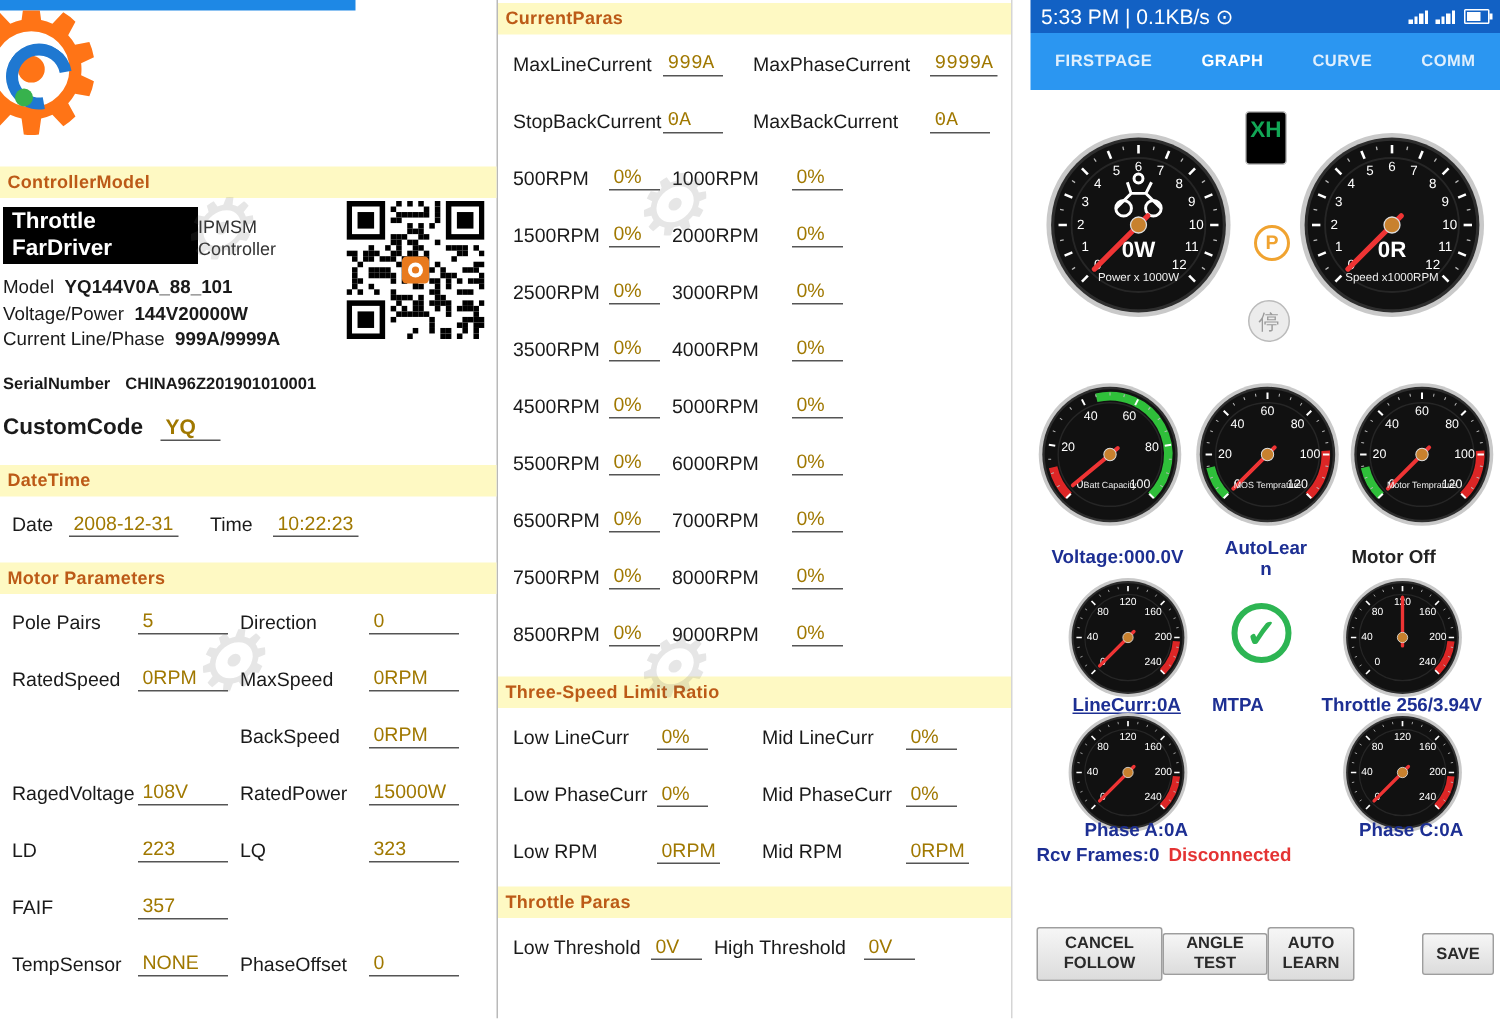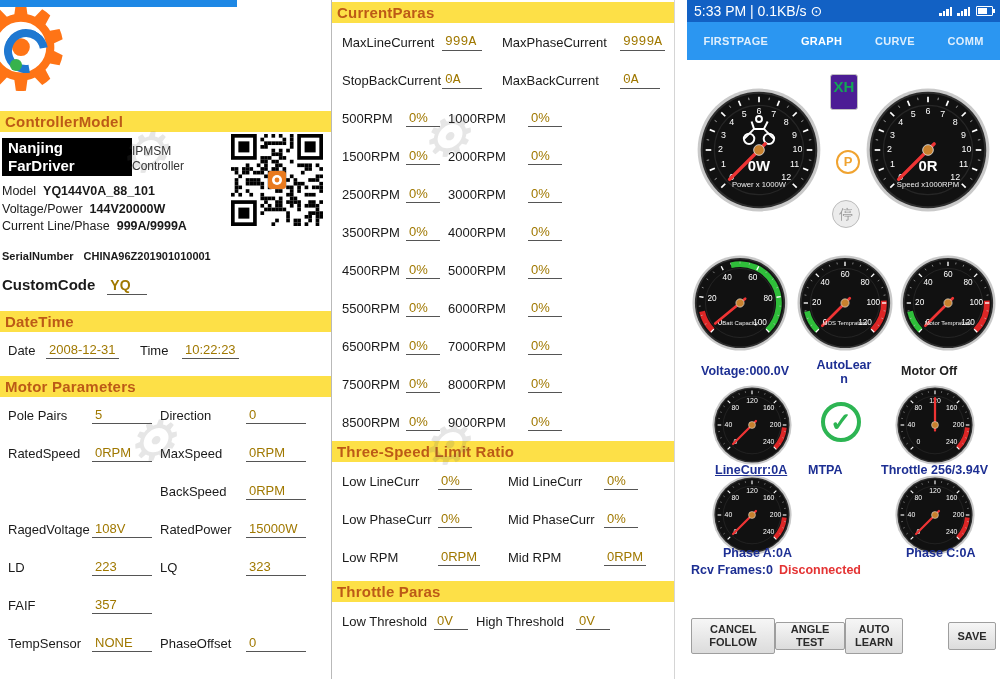--- a/index.html
+++ b/index.html
@@ -5,21 +5,21 @@
   html,body{margin:0;padding:0;}
   body{font-family:"Liberation Sans",sans-serif;background:#fff;}
   .app{position:relative;width:1000px;height:679px;background:#fff;overflow:hidden;font-size:13px;color:#1a1a1a;}
 
   
   .left{position:absolute;left:0;top:0;width:331px;height:679px;border-right:1px solid #b9b9b9;background:#fff;}
   .middle{position:absolute;left:332px;top:0;width:343px;height:679px;border-right:1px solid #d5d5d5;background:#fff;}
   .right{position:absolute;left:676px;top:0;width:324px;height:679px;background:#fff;}
   .phone{position:absolute;left:11px;top:0;width:313px;height:679px;background:#fff;}
 
-  .sec-hdr{background:#fde047;color:#bc5a17;font-weight:bold;font-size:15px;line-height:21px;height:21px;padding-left:5px;letter-spacing:.2px;}
+  .sec-hdr{background:#fef9c3;color:#bc5a17;font-weight:bold;font-size:12px;line-height:21px;height:21px;padding-left:5px;letter-spacing:.2px;}
 
   
   .bluebar{width:237px;height:7px;background:#1e88e5;}
   .logo-row{position:relative;height:104px;overflow:hidden;}
   .logo{position:absolute;left:-32px;top:-24px;width:130px;height:140px;color:#ff7416;}
   .logo::before{content:"⚙";font-size:118px;line-height:130px;}
   .logo .ring{position:absolute;left:36px;top:46px;width:28px;height:28px;border:8px solid #1f78d1;border-right-color:transparent;border-radius:50%;transform:rotate(35deg);}
   .logo .dot{position:absolute;left:42px;top:76px;width:12px;height:12px;background:#37b24d;border-radius:50%;}
 
   .brand-block{position:relative;padding:6px 0 4px 2px;}
@@ -41,21 +41,21 @@
   .sec-cp .fld{min-width:34px;font-family:Liberation Mono, monospace;}
 
   .prow{display:grid;align-items:center;height:38px;padding-left:8px;}
   .sec-left .prow{grid-template-columns:84px 68px 86px 1fr;}
   .middle .prow{padding-left:10px;}
   .sec-cp .prow{grid-template-columns:100px 60px 118px 1fr;}
   .sec-rot .prow{grid-template-columns:64px 42px 80px 1fr;}
   .sec-three .prow{grid-template-columns:96px 70px 96px 1fr;}
   .sec-thr .prow{grid-template-columns:92px 42px 100px 1fr;}
   .middle{padding-top:2px;box-sizing:border-box;}
-  .gap5{margin-top:5px;} .gap10{}
+  .gap5{margin-top:5px;} .gap10{margin-top:10px;}
 
   
   .wm{position:absolute;color:rgba(100,100,100,.16);pointer-events:none;z-index:5;}
   .wm::before{content:"⚙";font-size:56px;}
 
   
   .statusbar{position:absolute;top:0;left:0;right:0;height:22px;background:#1261c4;color:#fff;font-size:14px;display:flex;align-items:center;padding:0 7px;box-sizing:border-box;}
   .sb-left{flex:1;}
   .sig{display:flex;align-items:flex-end;gap:1px;margin-left:5px;}
   .sig i{display:block;width:2.5px;background:#fff;}
@@ -72,21 +72,21 @@
   #g-power{left:10px;top:88px;width:124px;height:124px;}
   #g-speed{left:179px;top:88px;width:124px;height:124px;}
   #g-batt{left:5px;top:255px;width:96px;height:96px;}
   #g-mos{left:110px;top:255px;width:96px;height:96px;}
   #g-motor{left:213px;top:255px;width:96px;height:96px;}
   #g-line{left:25px;top:385px;width:80px;height:80px;}
   #g-thr{left:208px;top:385px;width:80px;height:80px;}
   #g-pa{left:25px;top:475px;width:80px;height:80px;}
   #g-pc{left:208px;top:475px;width:80px;height:80px;}
 
-  .xh{position:absolute;left:143px;top:74px;width:28px;height:36px;border:1px solid #c2c2c2;border-radius:3px;color:#12a655;font-weight:bold;font-size:15px;text-align:center;padding-top:3px;background:#4c1d95;box-sizing:border-box;}
+  .xh{position:absolute;left:143px;top:74px;width:28px;height:36px;border:1px solid #c2c2c2;border-radius:3px;color:#12a655;font-weight:bold;font-size:15px;text-align:center;padding-top:3px;background:#000000;box-sizing:border-box;}
   .park{position:absolute;left:149px;top:150px;width:20px;height:20px;border:2px solid #f0a330;border-radius:50%;color:#f0a330;font-weight:bold;font-size:13px;text-align:center;line-height:20px;background:#fff;}
   .stop{position:absolute;left:145px;top:200px;width:26px;height:26px;border-radius:50%;background:#ececec;border:1px solid #bbb;color:#9a9a9a;font-size:14px;text-align:center;line-height:26px;}
 
   .ptext{position:absolute;color:#1d2f93;font-size:12.5px;font-weight:bold;}
   .t-voltage{left:14px;top:364px;}
   .t-autolearn{left:128px;top:358px;width:58px;text-align:center;line-height:14px;overflow-wrap:anywhere;}
   .t-motoroff{left:214px;top:364px;color:#222;}
   .t-linecurr{left:28px;top:463px;text-decoration:underline;}
   .t-mtpa{left:121px;top:463px;}
   .t-throttle{left:194px;top:463px;}
@@ -116,21 +116,21 @@
     <div class="bluebar"></div>
     <div class="logo-row">
       <div class="logo">
           <span class="ring"></span>
           <span class="dot"></span>
         </div>
     </div>
     <div class="sec-hdr">ControllerModel</div>
     <div class="brand-block">
       <div class="brand-box">
-        <div>Nanjing</div>
+        <div>Throttle</div>
         <div>FarDriver</div>
       </div>
       <div class="brand-type">
         <div>IPMSM</div>
         <div>Controller</div>
       </div>
       <div class="qr" id="qr"><svg viewBox="0 0 92 92" width="92" height="92">
             <rect width="92" height="92" fill="#fff"></rect>
             <rect x="0.00" y="33.12" width="3.68" height="3.68" fill="#000"></rect>
             <rect x="0.00" y="58.88" width="3.68" height="3.68" fill="#000"></rect>

